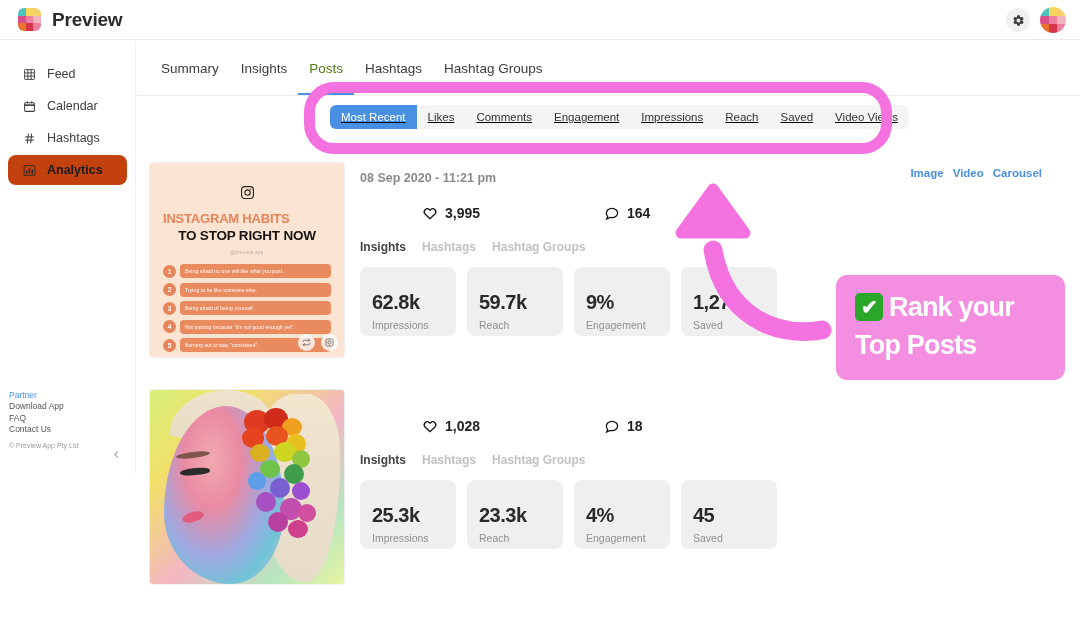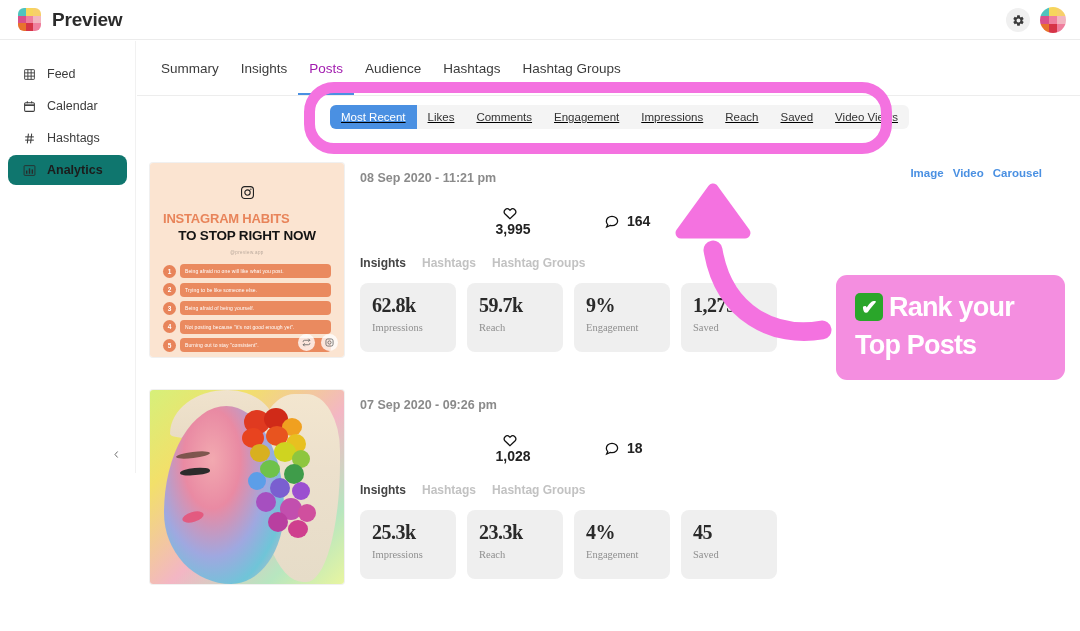--- a/index.html
+++ b/index.html
@@ -44,21 +44,21 @@
   .sidebar {
     position: absolute; left: 0; top: 41px; width: 136px; height: 432px;
     background: #fff; border-right: 1px solid #f1f1f1;
   }
   .nav { padding-top: 16px; }
   .nav-item {
     display: flex; align-items: center; height: 30px;
     margin: 2px 8px; padding-left: 14px; border-radius: 8px;
     color: #3c3c3c; font-size: 12.5px; cursor: pointer;
   }
-  .nav-item.active { background: #0f766e; font-weight: bold; color: #1c1c1c; }
+  .nav-item.active { background: #c2410c; font-weight: bold; color: #1c1c1c; }
   .nav-icon {
     width: 15px; height: 15px; margin-right: 10px;
     display: flex; align-items: center; justify-content: center; color: #3c3c3c;
   }
   .footer-links {
     position: absolute; left: 9px; bottom: 22px; font-size: 8.5px; line-height: 11.5px; color: #555;
   }
   .footer-links a { display: block; color: #555; text-decoration: none; }
   .footer-links a.partner { color: #4a90e2; }
   .copyright { margin-top: 4px; font-size: 7px; color: #9a9a9a; }
@@ -72,21 +72,21 @@
   .main { position: absolute; left: 137px; top: 41px; width: 943px; height: 590px; background: #fff; }
 
   .tabs {
     position: relative; display: flex; align-items: center; gap: 0;
     padding: 0 0 0 13px; height: 55px; border-bottom: 1px solid #ededed;
   }
   .tab {
     font-size: 13.5px; color: #3c3c3c; padding: 6px 11px; height: 100%;
     display: flex; align-items: center; cursor: pointer; white-space: nowrap;
   }
-  .tab.active { color: #a21caf; box-shadow: inset 0 -2px 0 0 #4a90e2; text-align: right; }
+  .tab.active { color: #4d7c0f; box-shadow: inset 0 -2px 0 0 #4a90e2; text-align: right; }
 
   
   .sortbar-wrap { position: relative; height: 62px; }
   .sortbar {
     position: absolute; left: 193px; top: 9px;
     background: #f4f4f4; border-radius: 6px; display: flex; overflow: hidden; text-decoration: underline;
   }
   .sort-chip {
     font-size: 11.5px; color: #333; padding: 6px 11px; cursor: pointer; white-space: nowrap;
   }
@@ -109,30 +109,29 @@
   .posts { padding: 5px 0 0 13px; }
   .post-row { display: flex; margin-bottom: 33px; }
   .thumb {
     width: 194px; height: 194px; border-radius: 3px; overflow: hidden; flex: none;
     position: relative; box-shadow: 0 0 0 1px #f0f0f0;
   }
   .post-info { margin-left: 16px; padding-top: 8px; flex: 1; }
   .post-date { font-size: 12.5px; color: #8a8a8a; font-weight: bold; }
   .engage-row { display: flex; margin-top: 20px; padding-left: 62px; }
   .engage-item { display: flex; align-items: center; font-size: 14px; font-weight: bold; color: #222; }
-  .engage-item:first-child { width: 182px; flex-direction: column; }
+  .engage-item:first-child { width: 182px; }
   .engage-item svg { margin-right: 7px; }
   .subtabs { display: flex; gap: 16px; margin-top: 19px; }
   .subtab { font-size: 12px; color: #c2c2c2; font-weight: bold; cursor: pointer; }
   .subtab.active { color: #444; }
   .stats { display: flex; gap: 11px; margin-top: 13px; }
   .stat-card {
     width: 96px; height: 69px; background: #efefef; border-radius: 8px;
-    padding: 11px 0 0 12px;
-    font-family: Liberation Serif, serif;
+    padding: 24px 0 0 12px;
   }
   .stat-value { font-size: 20px; font-weight: bold; color: #2a2a2a; letter-spacing: -0.5px; }
   .stat-label { font-size: 10.5px; color: #8f8f8f; margin-top: 5px; }
 
   
   .habits { width: 100%; height: 100%; background: #fbe4d1; padding: 22px 13px 0; position: relative; }
   .habits .ig { text-align: center; color: #222; }
   .habits h3 { font-size: 13px; color: #e8845a; text-align: left; margin-top: 7px; letter-spacing: -0.2px; }
   .habits h4 { font-size: 13.5px; color: #141414; text-align: center; margin-top: 2px; letter-spacing: -0.2px; }
   .habits .handle { font-size: 4.5px; color: #b9a99c; text-align: center; margin-top: 7px; letter-spacing: 0.4px; }
@@ -293,35 +292,41 @@
             <rect x="5.5" y="12" width="2.6" height="6"></rect>
               <rect x="10.7" y="8" width="2.6" height="10"></rect>
             <rect x="15.9" y="10" width="2.6" height="8"></rect>
           </svg>
         </span>
         <span>Analytics</span>
       </div>
 
     </div>
 
+    <div class="footer-links">
+      <a class="partner" href="#">Partner</a>
+      <a href="#">Download App</a>
+      <a href="#">FAQ</a>
+      <a href="#">Contact Us</a>
+      <div class="copyright">© Preview App Pty Ltd</div>
+    </div>
 
     <div class="collapse-btn">
       <svg width="9" height="13" viewBox="0 0 24 24" fill="none" stroke="#5a5a5a" stroke-width="2.4">
         <polyline points="15 4 8 12 15 20"></polyline>
       </svg>
     </div>
   </div>
 
   <div class="main">
 
     <div class="tabs">
       <div class="tab">Summary</div>
       <div class="tab">Insights</div>
       <div class="tab active">Posts</div>
-      <div class="tab">Audience</div>
       <div class="tab">Hashtags</div>
       <div class="tab">Hashtag Groups</div>
     </div>
 
     <div class="sortbar-wrap">
       <div class="sortbar">
         <div class="sort-chip active">Most Recent</div>
         <div class="sort-chip">Likes</div>
         <div class="sort-chip">Comments</div>
         <div class="sort-chip">Engagement</div>
@@ -467,21 +472,20 @@
                 <div class="fl" style="left: 16px; top: 84px; width: 20px; height: 20px; background: rgb(166, 79, 192);"></div>
                 <div class="fl" style="left: 40px; top: 90px; width: 22px; height: 22px; background: rgb(194, 79, 174);"></div>
                 <div class="fl" style="left: 58px; top: 96px; width: 18px; height: 18px; background: rgb(208, 79, 158);"></div>
                 <div class="fl" style="left: 28px; top: 104px; width: 20px; height: 20px; background: rgb(185, 63, 160);"></div>
                 <div class="fl" style="left: 48px; top: 112px; width: 20px; height: 18px; background: rgb(207, 63, 142);"></div>
               </div>
           </div>
         </div>
 
         <div class="post-info">
-          <div class="post-date">07 Sep 2020 - 09:26 pm</div>
 
           <div class="engage-row">
             <div class="engage-item">
               <svg width="16" height="16" viewBox="0 0 24 24" fill="none" stroke="#111" stroke-width="1.9">
                 <path d="M12 20.5l-7.4-7a4.6 4.6 0 016.5-6.5l.9.9.9-.9a4.6 4.6 0 016.5 6.5z"></path>
               </svg>
               <span>1,028</span>
             </div>
             <div class="engage-item">
               <svg width="16" height="16" viewBox="0 0 24 24" fill="none" stroke="#111" stroke-width="1.9">

